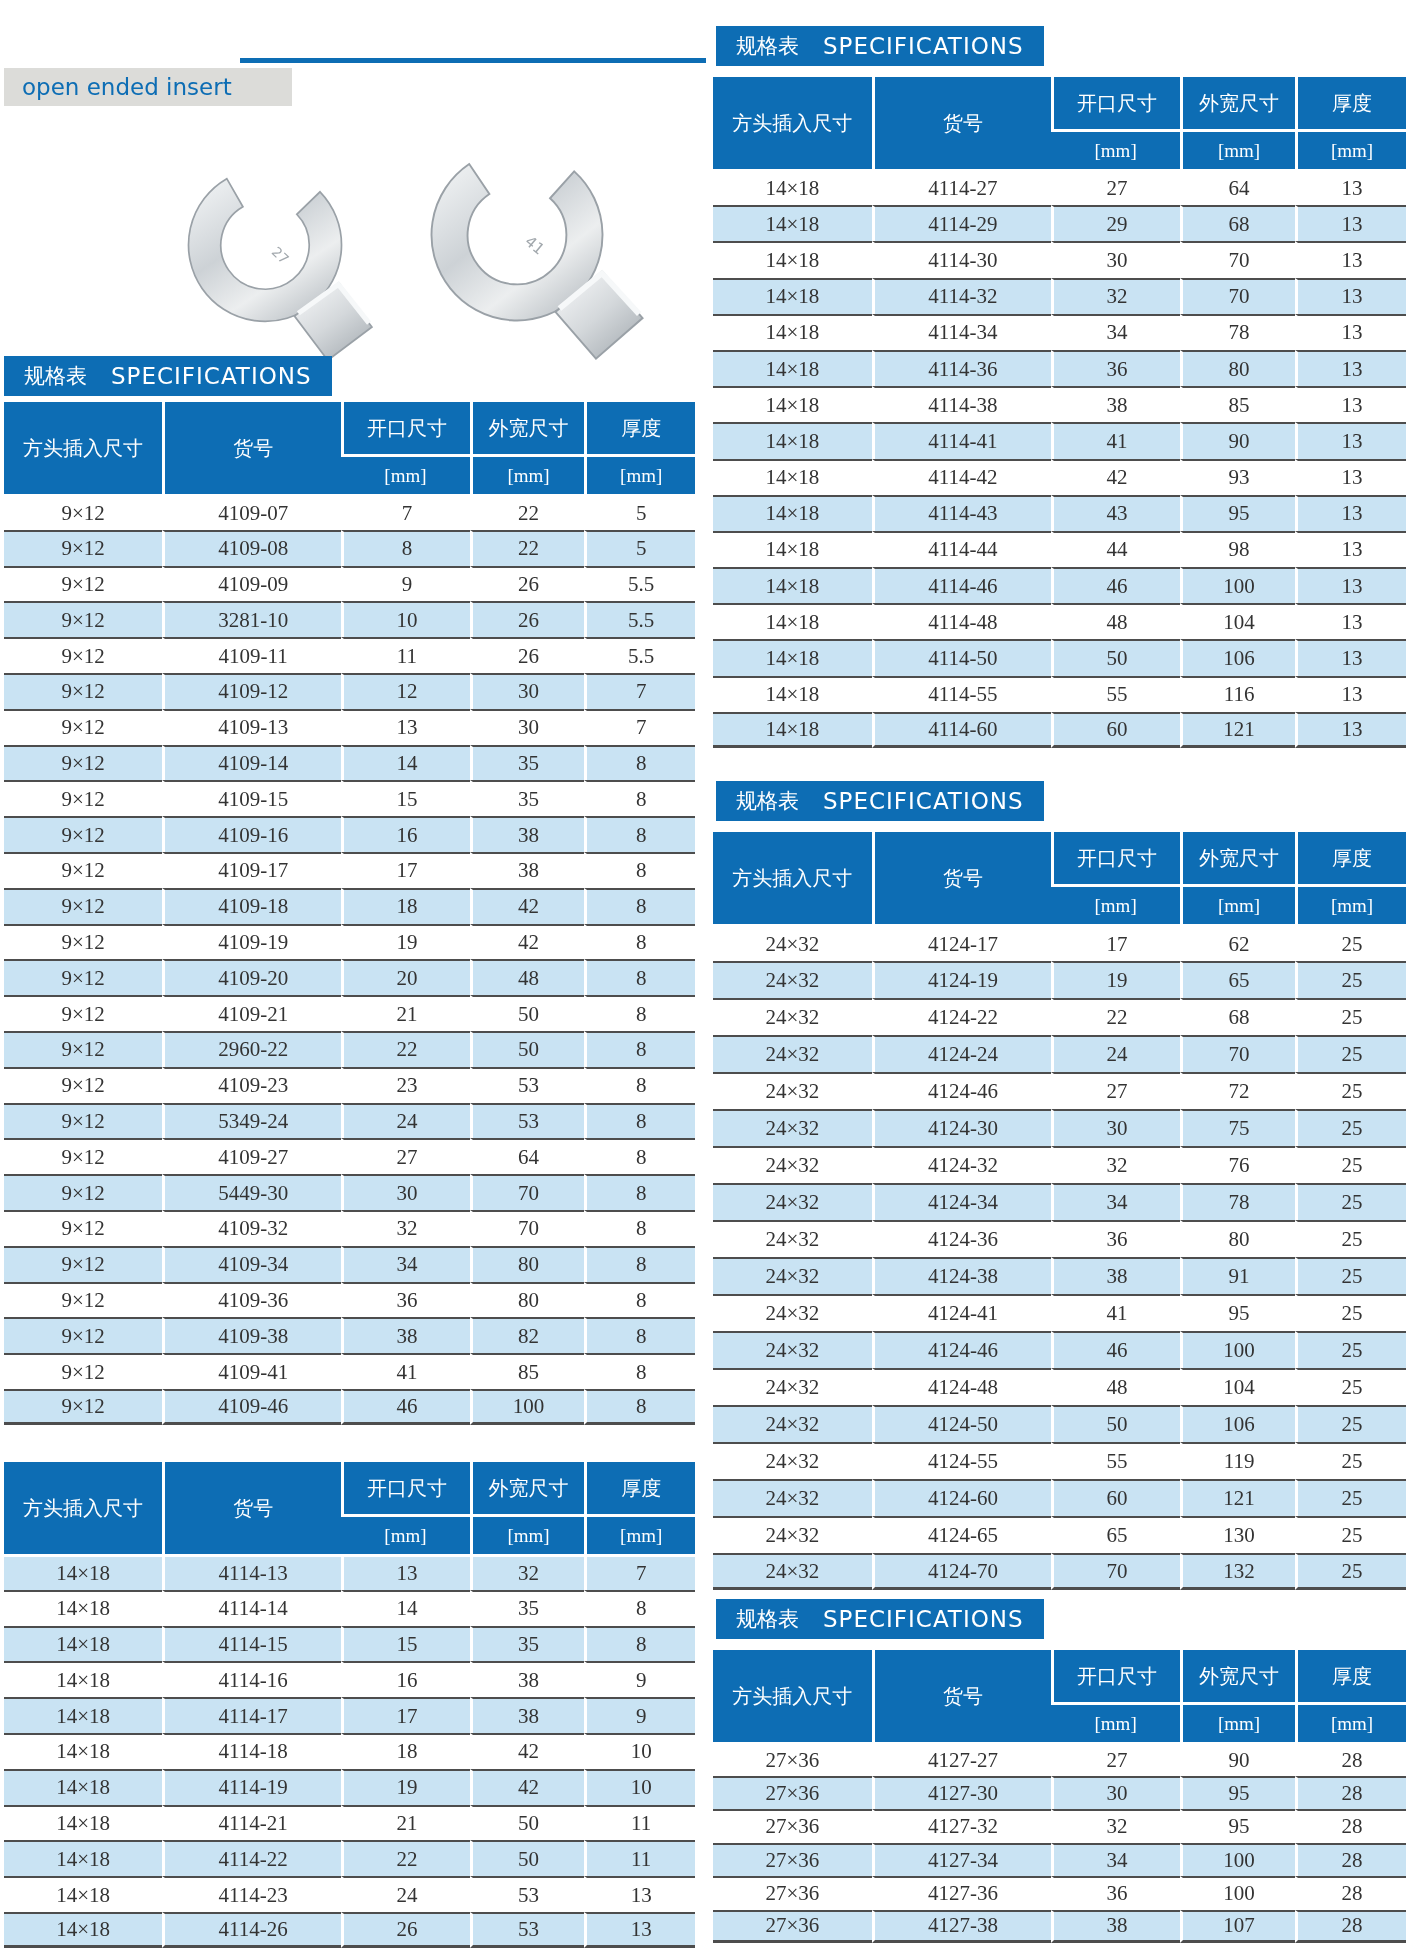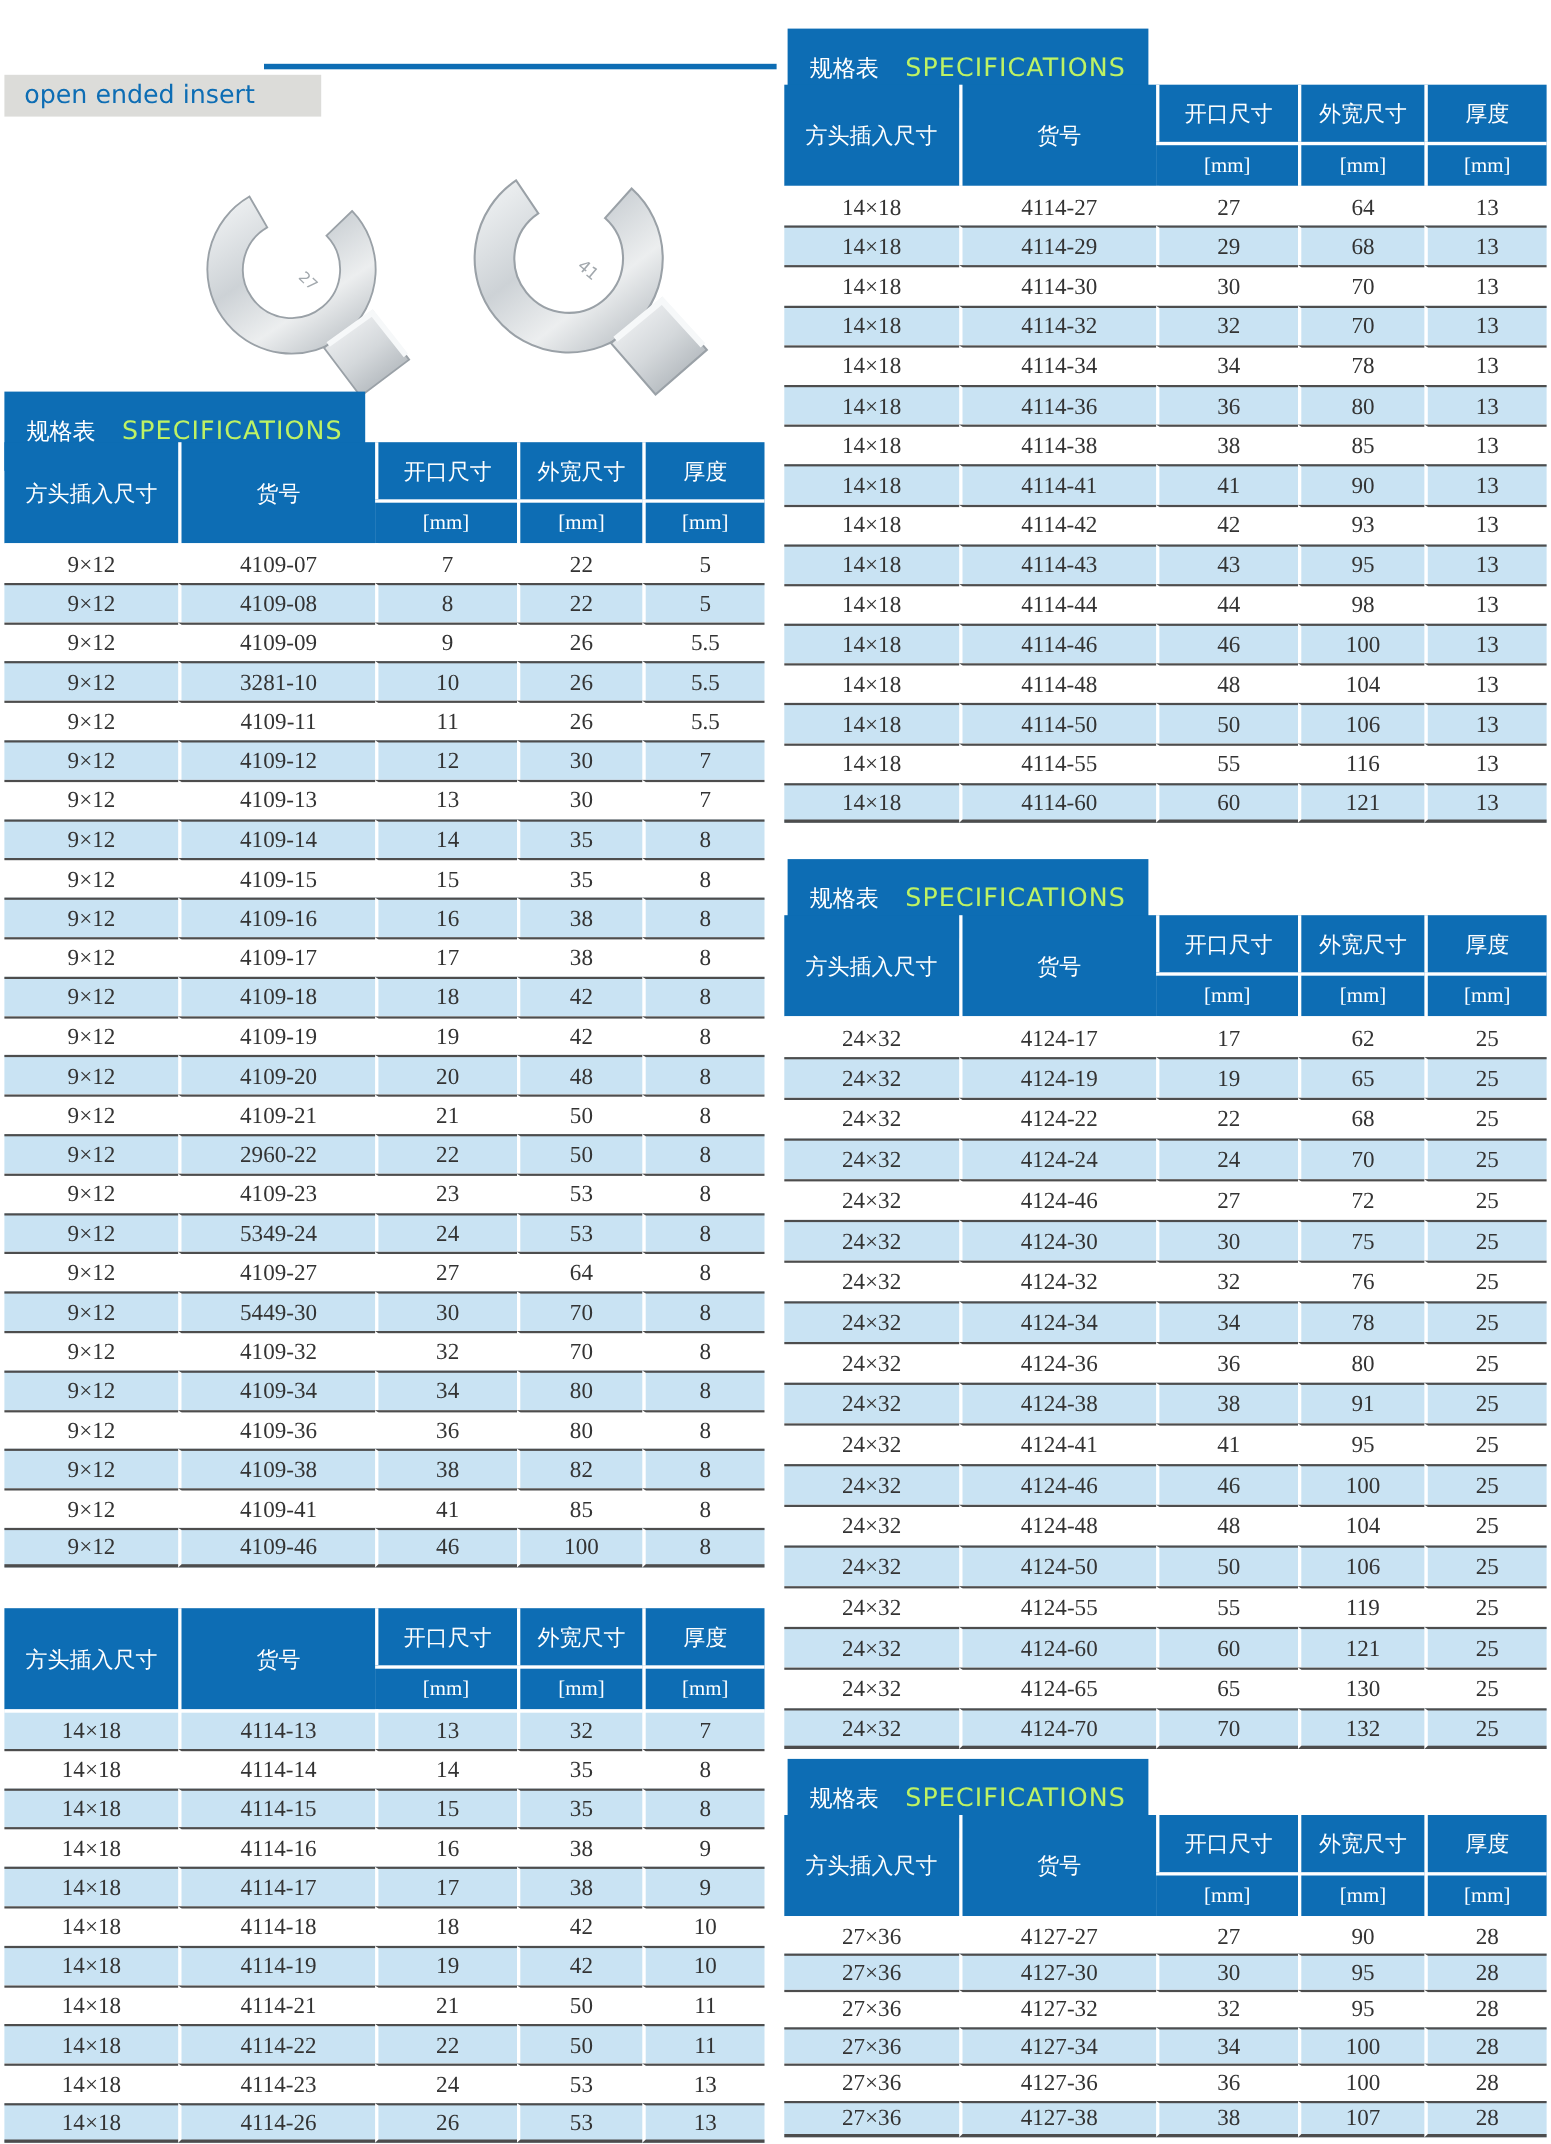--- a/index.html
+++ b/index.html
@@ -27,24 +27,24 @@
     position:absolute;left:4px;top:68px;width:288px;height:38px;
     background:var(--gray-banner);display:flex;align-items:center;
   }
   .subtitle-banner span{color:var(--blue);font-size:23px;padding-left:18px;}
 
   .product-photo{position:absolute;left:55px;top:95px;width:600px;height:280px;}
 
   
   .sec-banner{
     position:absolute;height:40px;background:var(--blue);
-    display:inline-flex;align-items:center;padding:16px 20px;gap:24px;white-space:nowrap;
+    display:inline-flex;align-items:center;padding:0 20px;gap:24px;white-space:nowrap;
   }
   .sec-banner .sec-cn{color:#fff;font-size:21px;}
-  .sec-banner .sec-en{color:#bef264;font-size:23px;letter-spacing:1px;}
+  .sec-banner .sec-en{color:#ffffff;font-size:23px;letter-spacing:1px;}
 
   
   .table-wrap{position:absolute;font-family:Liberation Serif, serif;}
   table.spec-table{border-collapse:separate;border-spacing:0;table-layout:fixed;width:100%;}
   table.spec-table th{background:var(--blue);color:#fff;font-weight:400;text-align:center;vertical-align:middle;padding:0;}
   table.spec-table th+th, table.spec-table td+td{border-left:3px solid #fff;}
   tr.hdr-row-1{height:52px;}
   tr.hdr-row-1 th{font-size:20px;}
   tr.hdr-row-2{height:40px;}
   tr.hdr-row-2 th{border-top:3px solid #fff;font-size:19px;}

